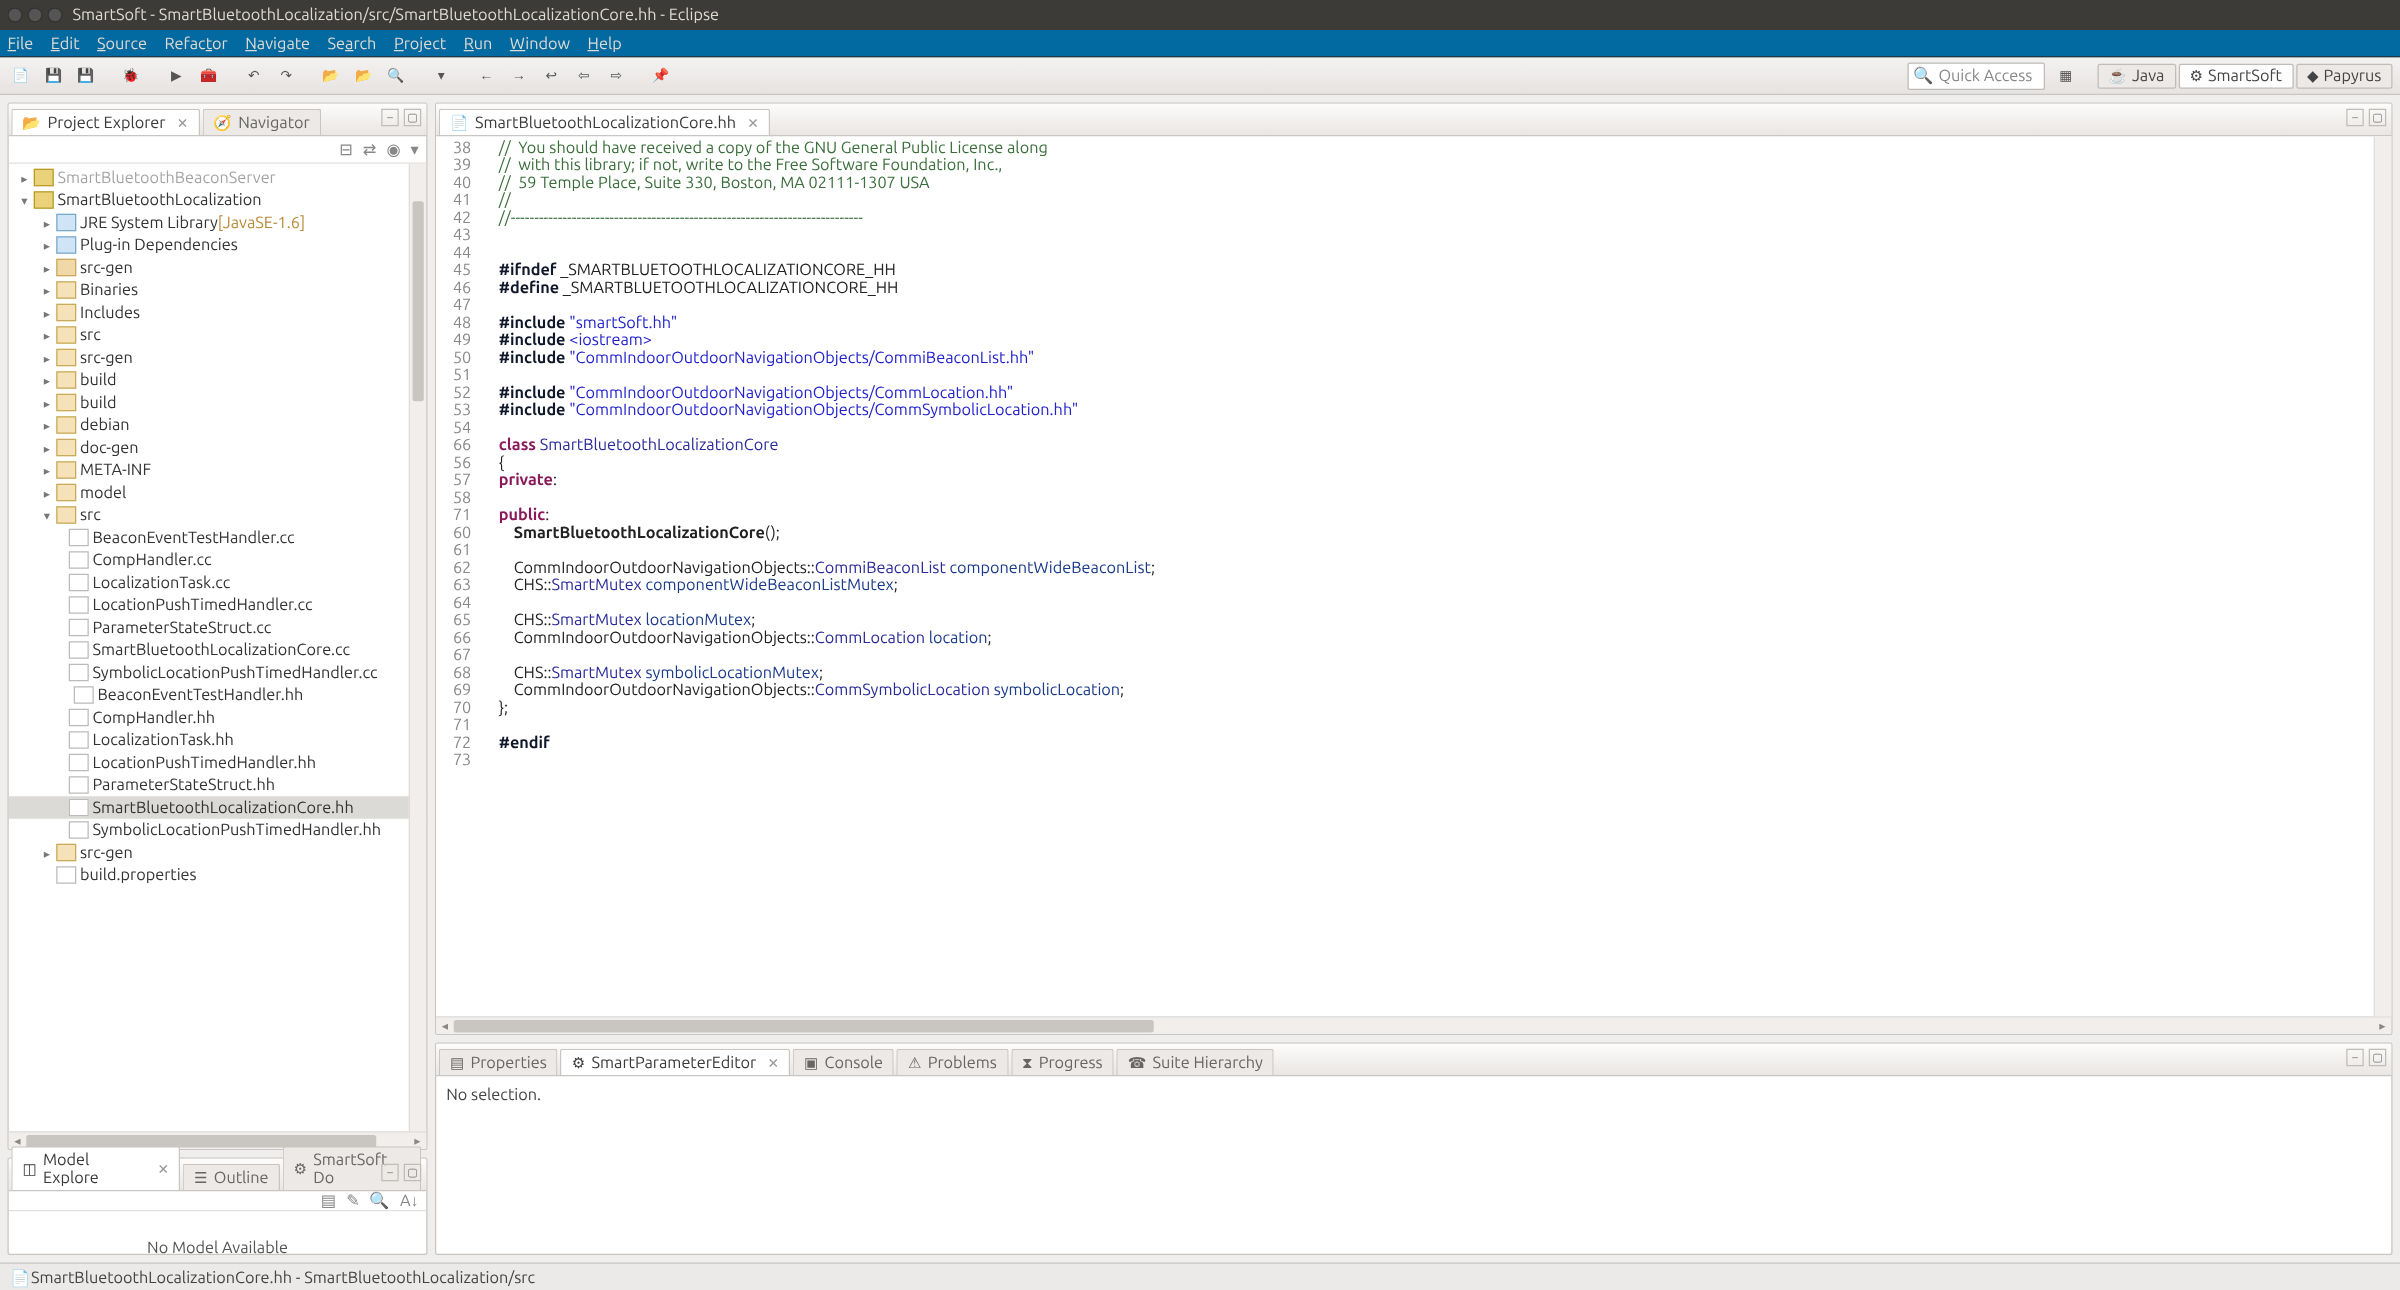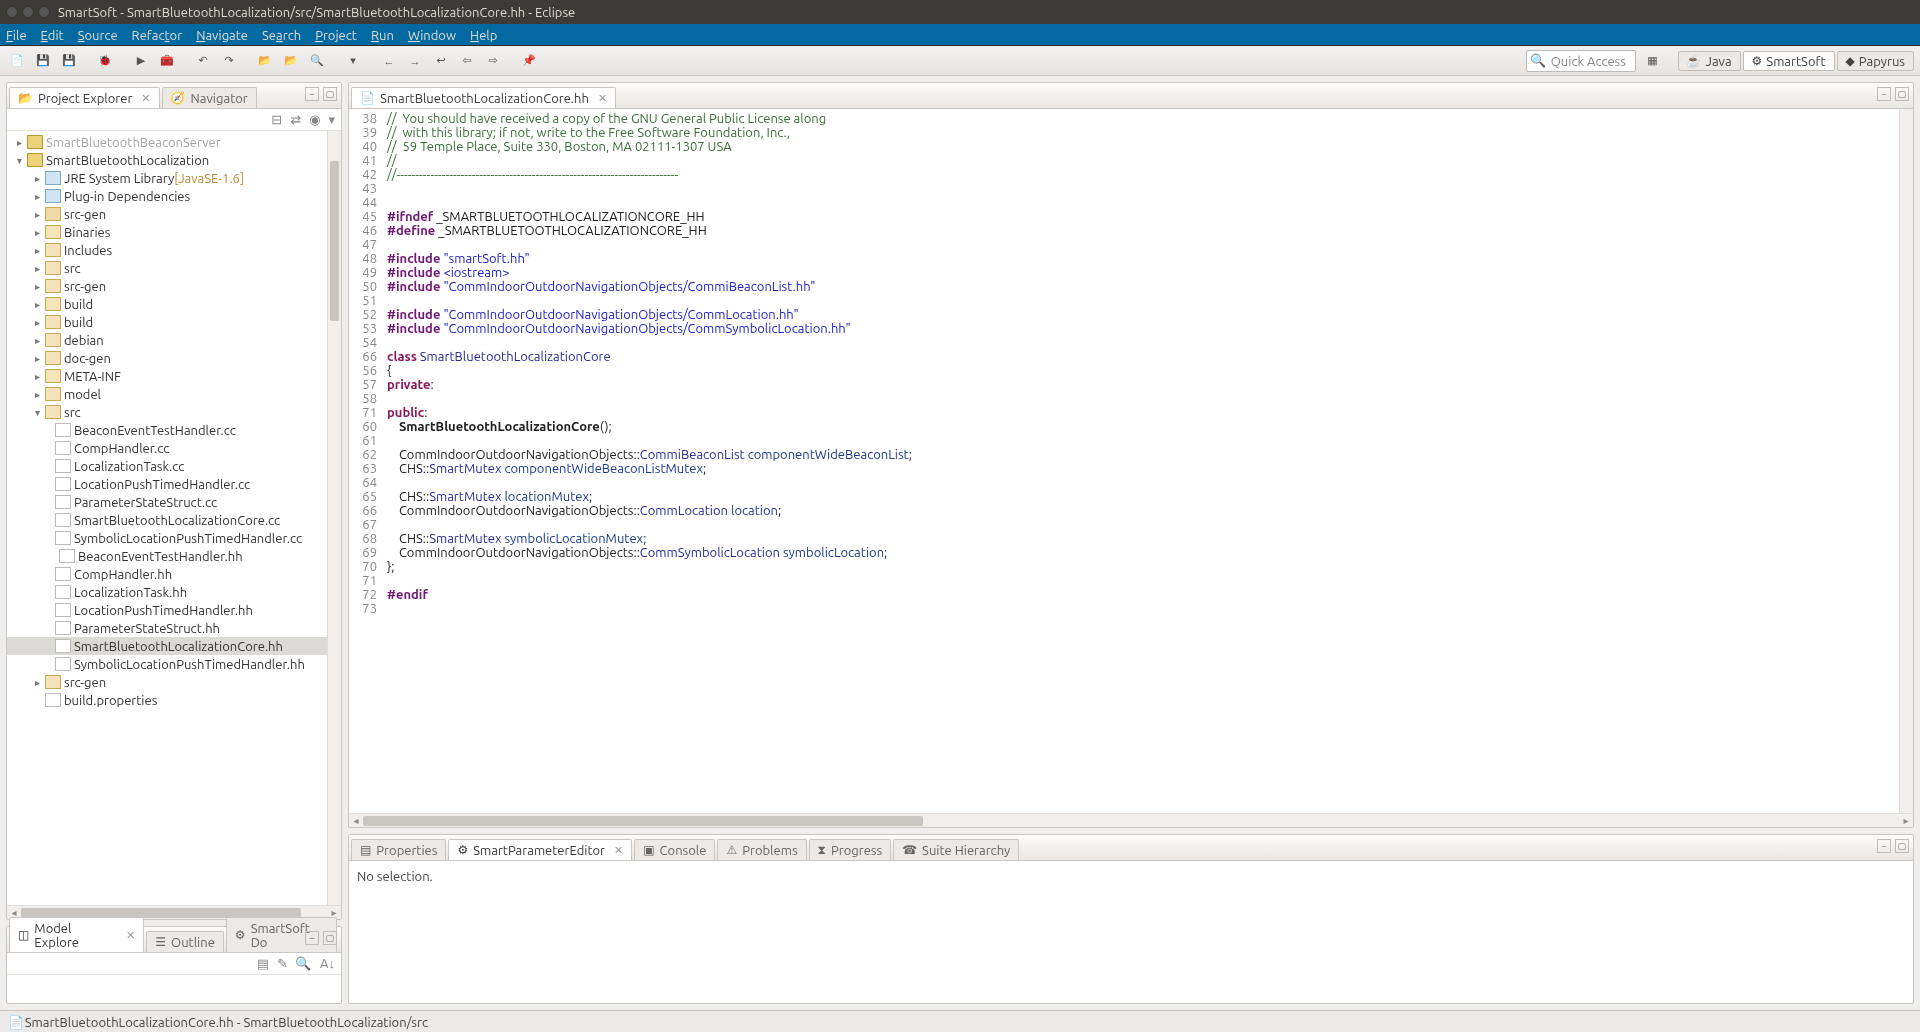--- a/index.html
+++ b/index.html
@@ -36,27 +36,27 @@
 .tw { width:10px; color:#777; font-size:10px; }
 .ic { width:16px; height:14px; margin-right:3px; display:inline-block; }
 .ic-proj { background:#e9d27a; border:1px solid #b99a2a; }
 .ic-jar { background:#cfe5f5; border:1px solid #7aa8c9; }
 .ic-fld { background:#f5e2b8; border:1px solid #c9a95a; }
 .ic-pkg { background:#f0d8a8; border:1px solid #c9a95a; }
 .ic-file { background:#fff; border:1px solid #bbb; }
 .lib { color:#b98a3a; }
 .right-col { flex:1; display:flex; flex-direction:column; gap:6px; min-height:0; }
 .editor { flex:1; display:flex; flex-direction:column; min-height:0; }
-.editor-body { flex:1; display:flex; min-height:0; font-family:"DejaVu Sans Mono","Liberation Mono",monospace; font-size:12.5px; background:#fff; }
+.editor-body { flex:1; display:flex; min-height:0; font-family:"DejaVu Sans Mono","Liberation Mono",monospace; font-size:12.5px; background:#fff;gap:12px; }
 .gutter { width:34px; text-align:right; color:#888; padding:2px 6px 2px 0; user-select:none; background:#fff; }
 .gutter div { height:14px; line-height:14px; }
 .code { flex:1; padding:2px 0 2px 4px; color:#222; overflow:auto; position:relative; }
 .code pre { line-height:14px; }
 .cm { color:#3a6e3a; }
-.pp { color:#701a75; font-weight:bold; }
+.pp { color:#0f172a; font-weight:bold; }
 .kw { color:#8a1a5a; font-weight:bold; }
 .str { color:#2222cc; }
 .tp { color:#2a2a99; }
 .fld { color:#1a3a8a; }
 .mth { font-weight:bold; }
 .ed-scroll { width:14px; background:#f1eeec; border-left:1px solid #ddd; position:relative; }
 .hscroll { height:14px; background:#f1eeec; border-top:1px solid #ddd; display:flex; align-items:center; }
 .hscroll .arrow { width:14px; text-align:center; color:#888; font-size:10px; }
 .hscroll .track { flex:1; position:relative; height:10px; }
 .hscroll .thumb { position:absolute; left:0; width:560px; top:0; bottom:0; background:#c9c5c1; border-radius:2px; }
@@ -317,20 +317,23 @@
         <div class="view-ctrl">
           <div class="ctrl">–</div>
           <div class="ctrl">▢</div>
         </div>
       </div>
       <div class="model-tools">
         <span>▤</span>
         <span>✎</span>
         <span>🔍</span>
         <span>A↓</span>
+      </div>
+      <div class="model-body">
+        <span>No Model Available</span>
       </div>
     </div>
   </div>
 
   <div class="right-col">
     <div class="view editor">
       <div class="view-tabs">
         <div class="vtab">📄 <span>SmartBluetoothLocalizationCore.hh</span><span class="x">✕</span></div>
         <div class="view-ctrl">
           <div class="ctrl">–</div>

